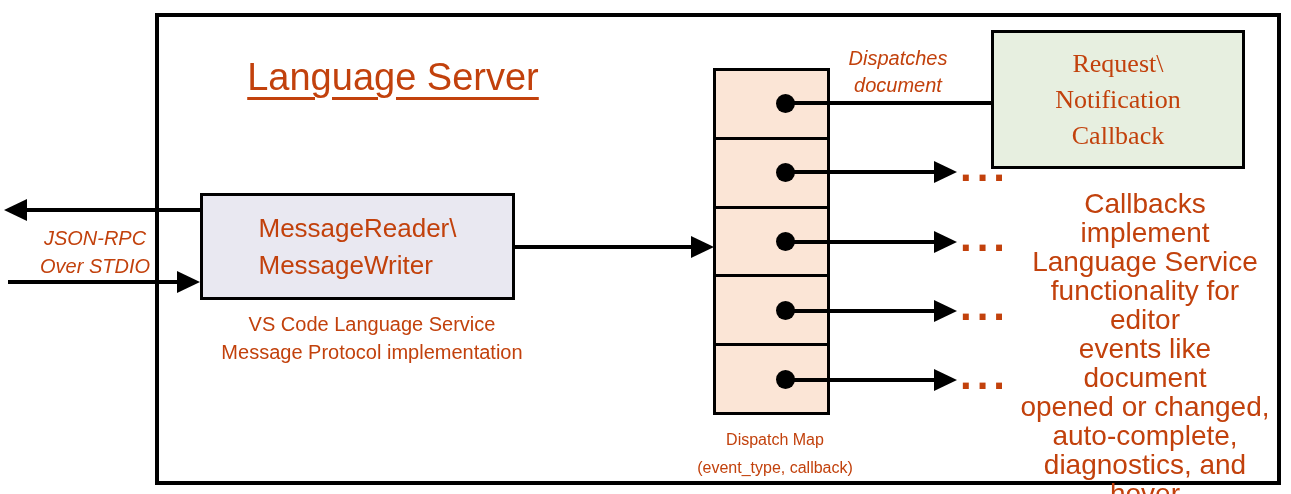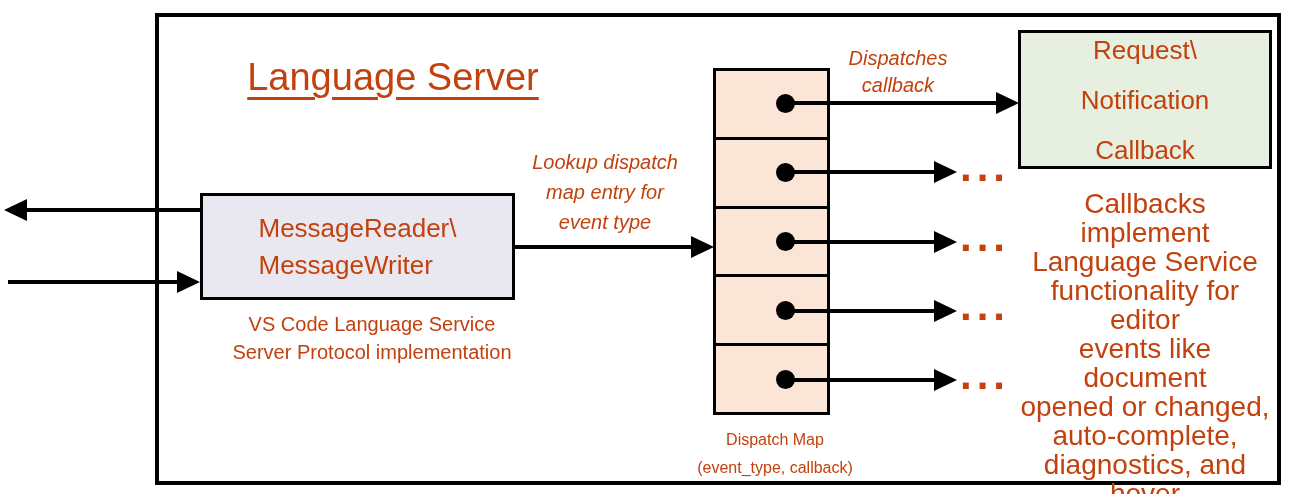--- a/index.html
+++ b/index.html
@@ -62,24 +62,24 @@
   .cell{flex:1;display:flex;align-items:center;padding-left:60px;border-bottom:3px solid #000;}
   .cell:last-child{border-bottom:none;}
   .dot{width:19px;height:19px;border-radius:50%;background:#000;flex:0 0 auto;}
   .map-caption{
     left:645px;top:426px;width:260px;
     font-size:16px;line-height:28px;text-align:center;
   }
 
   
   .callback-box{
-    left:1018px;top:30px;width:254px;height:139px;
+    left:991px;top:30px;width:254px;height:139px;
     background:#e7efe0;border:3px solid #000;box-sizing:border-box;
     display:flex;align-items:center;justify-content:center;
-    font-size:26px;line-height:50px;text-align:center;
+    font-size:26px;line-height:36px;text-align:center;font-family:Liberation Serif, serif;
   }
   .callbacks-note{
     left:1016px;top:189px;width:258px;
     font-size:28px;line-height:29px;text-align:center;
   }
 
   .ellipsis{
     font-size:42px;font-weight:bold;line-height:42px;letter-spacing:5px;
   }
 </style>
@@ -93,33 +93,32 @@
   <div class="abs title">Language Server</div>
 
   <div>
     <div class="abs shaft" style="left:24px;top:208px;width:176px;"></div>
     <div class="abs head-left" style="left:4px;top:199px;"></div>
   </div>
   <div>
     <div class="abs shaft" style="left:8px;top:280px;width:170px;"></div>
     <div class="abs head-right" style="left:177px;top:271px;"></div>
   </div>
+  <div class="abs flow-label io-label multiline">JSON-RPC
+Over STDIO</div>
 
   <div class="abs msg-box multiline">MessageReader\
 MessageWriter</div>
   <div class="abs msg-caption multiline">VS Code Language Service
-Server Protocol implementation</div>
+Message Protocol implementation</div>
 
   <div>
     <div class="abs shaft" style="left:515px;top:245px;width:178px;"></div>
     <div class="abs head-right" style="left:691px;top:236px;"></div>
   </div>
-  <div class="abs flow-label lookup-label multiline">Lookup dispatch
-map entry for
-event type</div>
 
   <div class="abs dispatch-map">
     <div class="cell">
         <span class="dot"></span>
       </div>
     <div class="cell">
         <span class="dot"></span>
       </div>
     <div class="cell">
         <span class="dot"></span>
@@ -153,21 +152,21 @@
     <div class="abs head-right" style="left:934px;top:300px;"></div>
     <div class="abs ellipsis" style="left:960px;top:285px;">...</div>
   </div>
   <div>
     <div class="abs shaft" style="left:786px;top:378px;width:150px;"></div>
     <div class="abs head-right" style="left:934px;top:369px;"></div>
     <div class="abs ellipsis" style="left:960px;top:354px;">...</div>
   </div>
 
   <div class="abs flow-label dispatch-label multiline">Dispatches
-callback</div>
+document</div>
 
   <div class="abs callback-box multiline">Request\
 Notification
 Callback</div>
 
   <div class="abs callbacks-note multiline">Callbacks implement
 Language Service
 functionality for editor
 events like document
 opened or changed,

